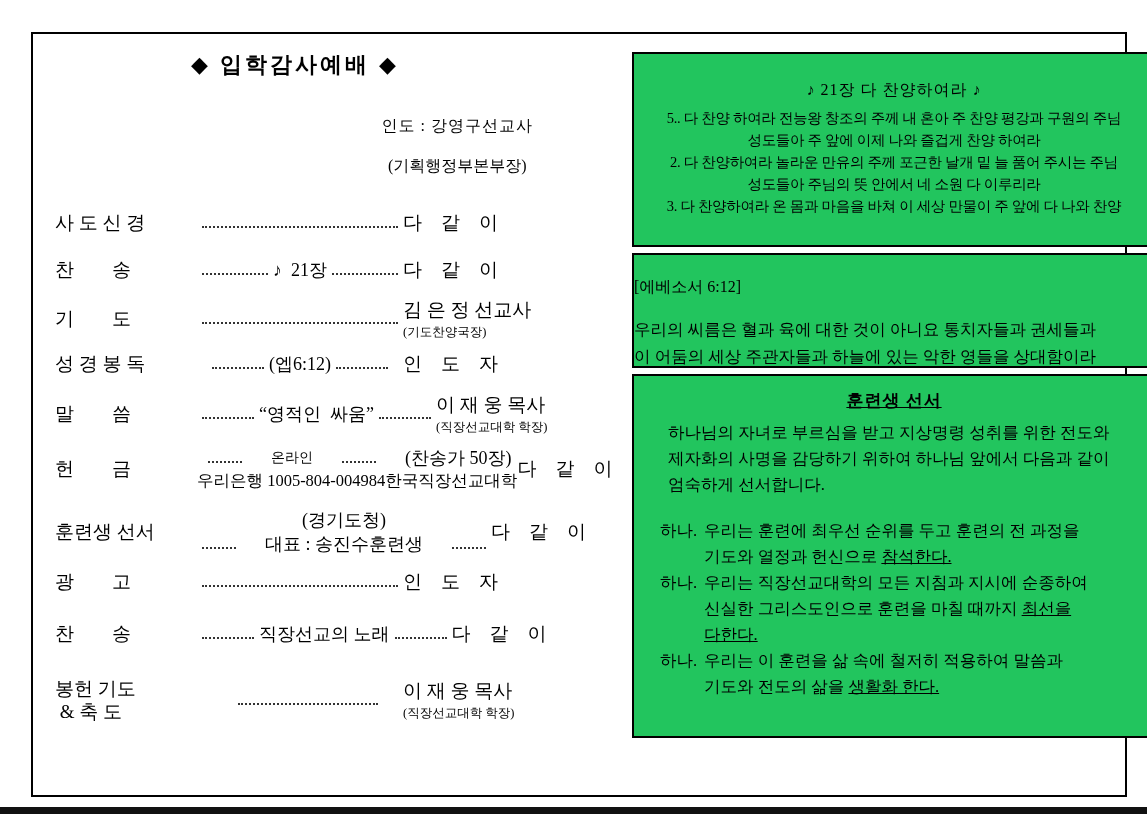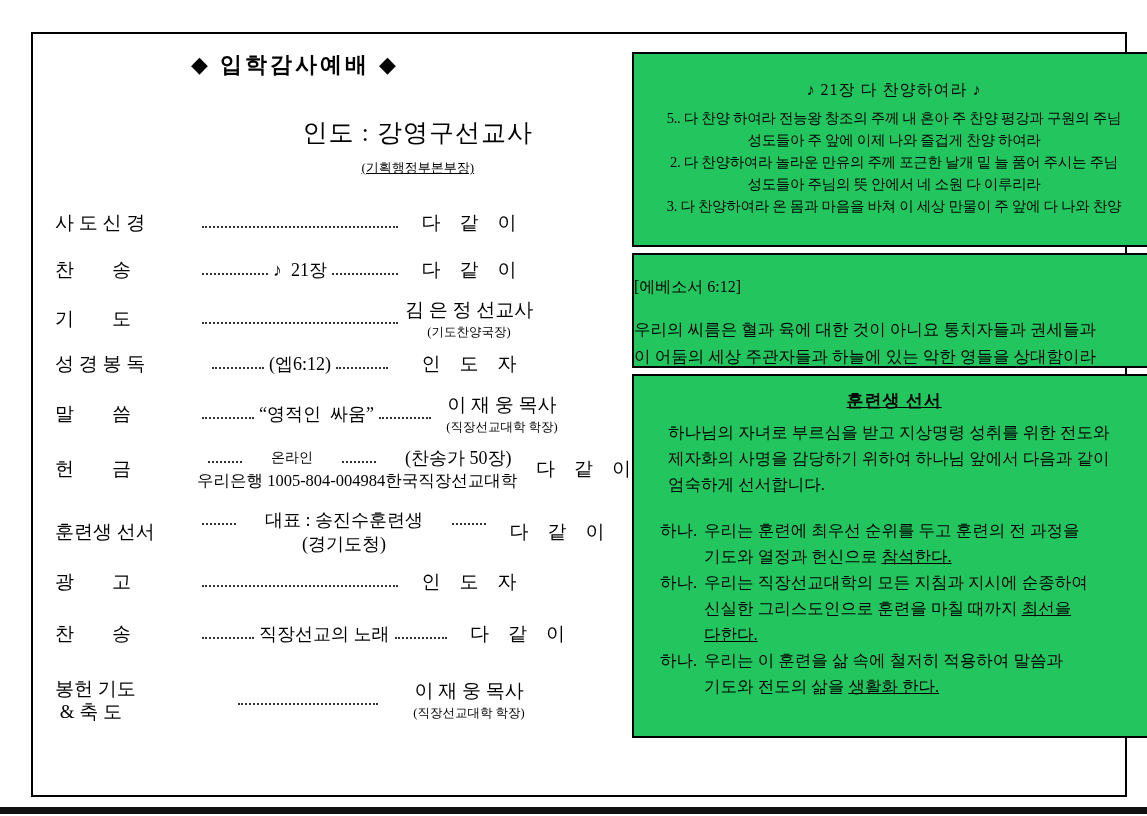--- a/index.html
+++ b/index.html
@@ -10,34 +10,34 @@
   .outer-frame { position:absolute; left:31px; top:32px; width:1096px; height:765px;
     border:2px solid #000; background:#fff; }
   .bottom-bar { position:absolute; left:0; top:807px; width:1147px; height:7px; background:#111; }
 
   
   .left-col { position:absolute; left:55px; top:32px; width:480px; height:760px; }
   .main-title { position:absolute; left:0; top:18px; width:100%; text-align:center;
     font-family:"Liberation Sans","DejaVu Sans",sans-serif;
     font-weight:bold; font-size:22px; letter-spacing:3px; }
   .leader-block { position:absolute; right:2px; top:84px; text-align:center; }
-  .leader-main { font-size:25px; letter-spacing:1px; }
-  .leader-sub  { font-size:13px; margin-top:10px;text-decoration:underline; }
+  .leader-main { font-size:16px; letter-spacing:1px; }
+  .leader-sub  { font-size:16px; margin-top:19px; }
 
   .row { position:absolute; left:0; width:480px; display:flex; align-items:center; }
   .rlabel { width:142px; font-size:19px; white-space:pre; flex:none; }
   .rlabel2 { width:142px; flex:none; font-size:19px; line-height:23px; white-space:pre; }
   .dots { flex:1 1 auto; height:0.62em; border-bottom:2px dotted #333; margin:0 5px; min-width:10px; }
   .dots.short { flex:0 0 52px; }
   .dots.tiny  { flex:0 0 34px; }
   .rmidtext { font-size:18px; white-space:pre; }
   .rmid-stack { flex:1 1 auto; display:flex; flex-direction:column; align-items:center; }
   .rmid-line { display:flex; align-items:center; width:100%; justify-content:center;gap:24px; }
   .small-mid { font-size:14px; white-space:pre; }
-  .rright { width:132px; flex:none; display:flex; flex-direction:column; align-items:center; }
+  .rright { width:132px; flex:none; display:flex; flex-direction:column; align-items:flex-start; }
   .rright .val { font-size:19px; white-space:pre; }
   .rright .sub { font-size:12.5px; margin-top:1px; white-space:pre; }
 
   
   .right-col { position:absolute; left:632px; top:52px; width:468px; }
   .box { border:2px solid #000; background:#22c55e; width:524px; }
   .box1 { height:195px; padding-top:26px; text-align:center; }
   .hymn-title { font-size:16px; letter-spacing:1px; margin-bottom:6px; }
   .hymn-line { font-size:14.5px; line-height:22px; letter-spacing:-0.3px; white-space:nowrap; }
   .box2 { height:115px; margin-top:6px; padding-top:22px; }
@@ -135,26 +135,26 @@
       </div>
       <div class="rright">
           <div class="val">다    같    이</div>
         </div>
     </div>
 
     <div class="row" style="top:472px;height:56px;">
       <div class="rlabel">훈련생 선서</div>
       <div class="rmid-stack">
         <div class="rmid-line">
+          <div class="rmidtext">(경기도청)</div>
+        </div>
+        <div class="rmid-line">
           <div class="dots tiny"></div>
           <div class="rmidtext">대표 : 송진수훈련생</div>
           <div class="dots tiny"></div>
-        </div>
-        <div class="rmid-line">
-          <div class="rmidtext">(경기도청)</div>
         </div>
       </div>
       <div class="rright">
           <div class="val">다    같    이</div>
         </div>
     </div>
 
     <div class="row" style="top:535px;height:30px;">
       <div class="rlabel">광        고</div>
       <div class="dots"></div>

